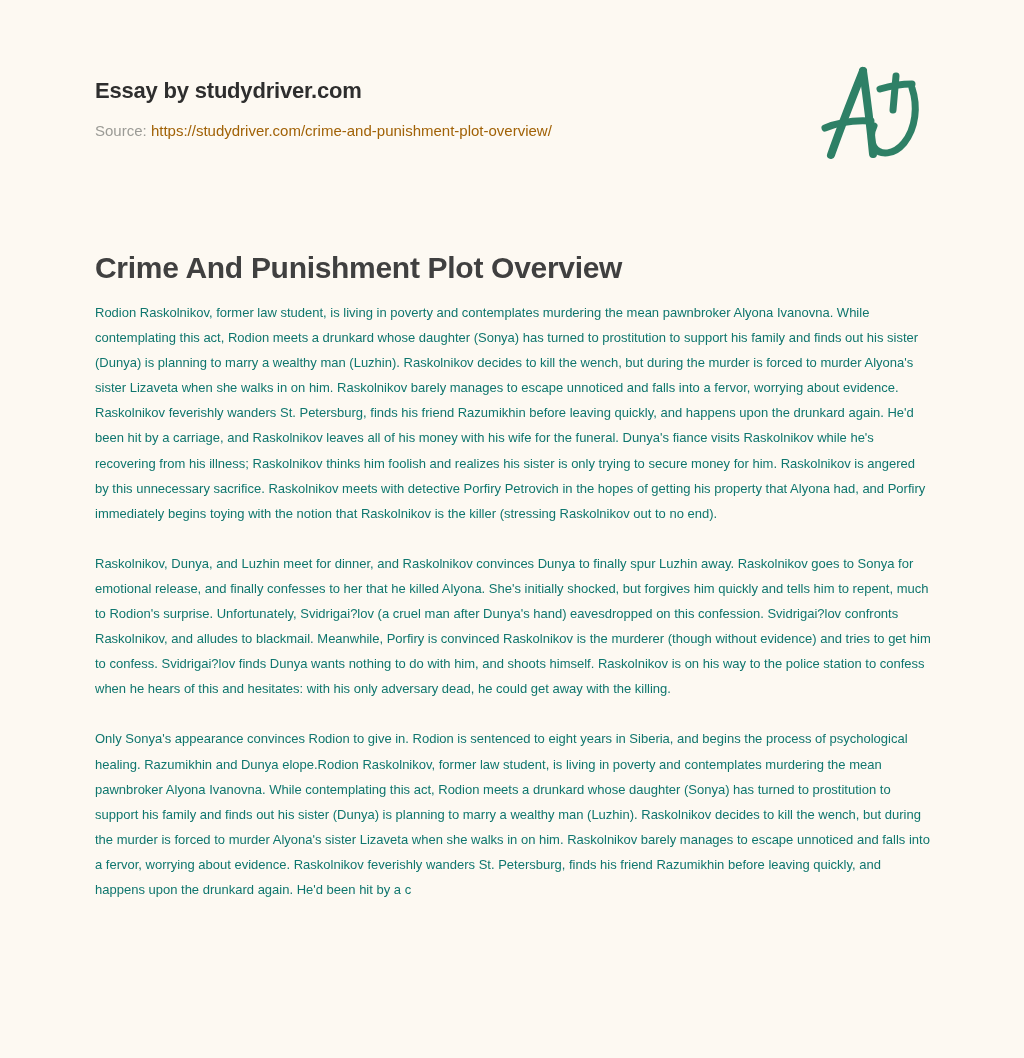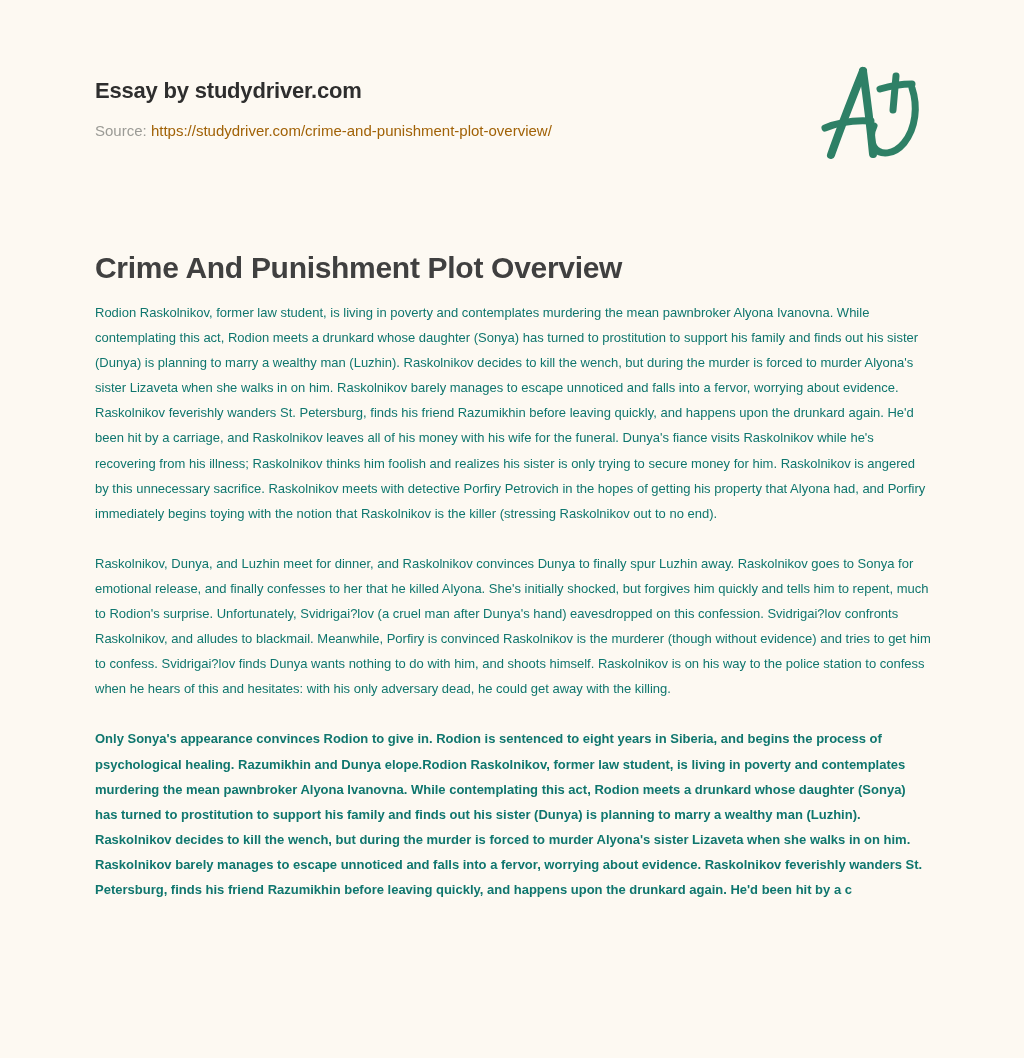--- a/index.html
+++ b/index.html
@@ -60,21 +60,21 @@
   
   .body-copy {
     position:absolute;
     left:95px; top:300px;
     width:836px;
     font-size:13px;
     line-height:25.1px;
     color:#0f766e;
   }
   .body-copy p { margin:0 0 25px 0; }
-  .body-copy p:last-child { margin-bottom:0;font-weight:bold; }
+  .body-copy p:last-child { margin-bottom:0; }
 </style>
 </head>
 <body>
 
 <div class="page">
 
   <div class="header">
     <div class="essay-by">Essay by studydriver.com</div>
     <div class="source-line">
       <span class="source-label">Source:</span>

